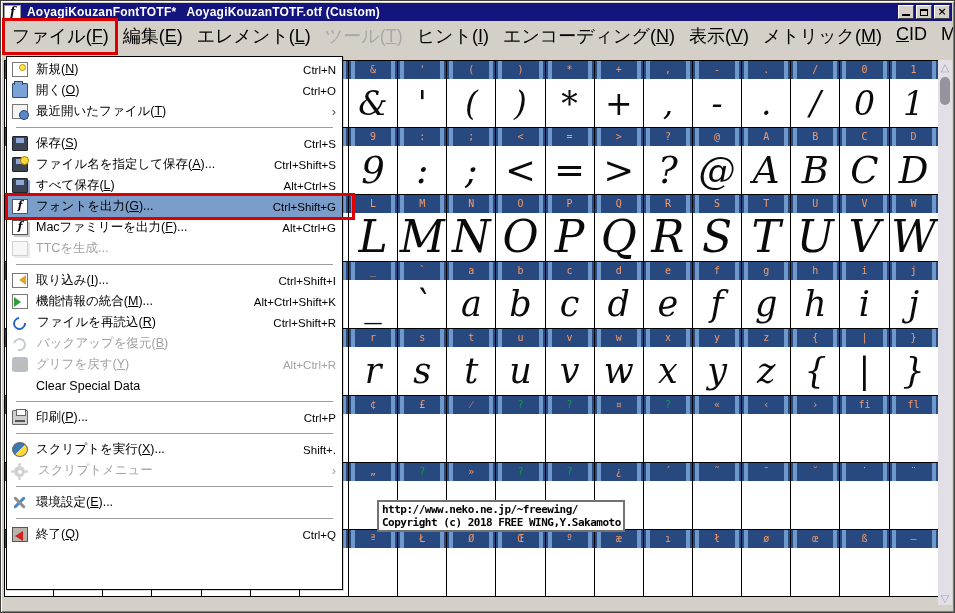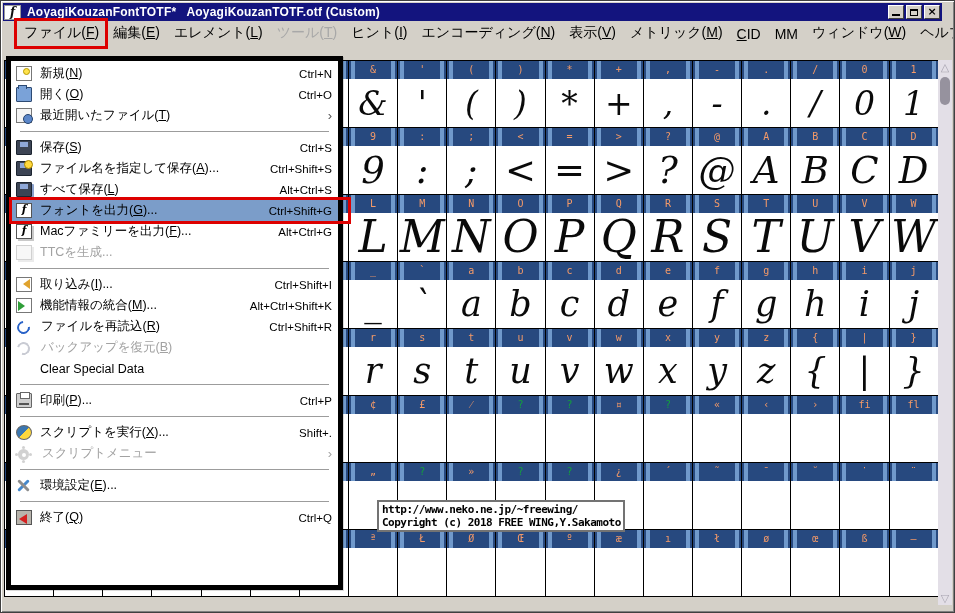--- a/index.html
+++ b/index.html
@@ -4,38 +4,38 @@
 <style>
   html,body{margin:0;padding:0}
   body{width:955px;height:613px;position:relative;overflow:hidden;
        background:#d4d0c8;font-family:"Liberation Sans",sans-serif;
        -webkit-font-smoothing:none}
   
   .frame{position:absolute;inset:0;border:1px solid #404040;
          box-shadow:inset 1px 1px 0 #ffffff, inset -1px -1px 0 #808080;
          pointer-events:none;z-index:50}
   
-  .titlebar{position:absolute;left:3px;top:3px;right:13px;height:18px;
+  .titlebar{position:absolute;left:3px;top:3px;right:3px;height:18px;
             background:#13147e;display:flex;align-items:center;z-index:20}
   .title-icon{width:17px;height:15px;margin-left:1px;background:#fff;border:1px solid #9a9a9a;
               box-sizing:border-box;text-align:center;font:italic bold 12px "DejaVu Serif",serif;
               color:#101010;line-height:13px}
   .title-icon::after{content:"f"}
   .title-text{color:#fff;font-weight:bold;font-size:12px;margin-left:6px;white-space:pre;
               font-family:"Liberation Sans",sans-serif;letter-spacing:.2px}
   .win-controls{margin-left:auto;display:flex;gap:2px;margin-right:2px}
   .win-btn{width:16px;height:14px;background:#d4d0c8;box-sizing:border-box;
            border:1px solid;border-color:#fff #404040 #404040 #fff;
            display:flex;align-items:center;justify-content:center;position:relative}
   .win-btn .min-glyph{position:absolute;left:3px;bottom:2px;width:8px;height:2px;background:#000}
   .win-btn .max-glyph{width:8px;height:7px;border:1px solid #000;border-top-width:2px;box-sizing:border-box}
   .win-btn .close-glyph{font:bold 11px "DejaVu Sans",sans-serif;line-height:10px;color:#000}
   
   .menubar{position:absolute;left:3px;top:21px;right:3px;height:24px;background:#d4d0c8;
-           display:flex;align-items:flex-end;padding-left:14px;z-index:20;font-size:14px}
+           display:flex;align-items:flex-start;padding-left:2px;z-index:20;font-size:18px}
   .mb-item{padding:3px 7px;white-space:nowrap;position:relative;color:#000}
   .mb-item.disabled{color:#a8a8a8}
   .mb-item.annotated::after{content:"";position:absolute;left:-3px;right:-2px;top:-3px;bottom:-4px;
            border:3px solid #dd0000;pointer-events:none}
   
   .content{position:absolute;left:3px;top:45px;right:3px;bottom:8px;background:#d4d0c8;overflow:hidden}
   .fontgrid{position:absolute;left:1px;top:15px;width:934px;border-top:1px solid #000;
             border-left:1px solid #000;z-index:1;background:#d4d0c8}
   .grid-header-row{display:flex;height:18px}
   .grid-body-row{display:flex;height:49px}
@@ -57,21 +57,21 @@
             font-size:11px;line-height:12px;color:#a8a4b0}
   .sb-up{top:1px}.sb-down{bottom:1px}
   .sb-thumb{position:absolute;left:2px;top:17px;width:10px;height:28px;background:#96929e;border-radius:5px}
   
   .urlbox{position:absolute;left:374px;top:455px;width:248px;box-sizing:border-box;z-index:4;
           background:#fff;border:2px solid #737373;padding:1px 3px;
           font:bold 11px "DejaVu Sans Mono",monospace;letter-spacing:-.5px;line-height:13px;color:#000;
           white-space:nowrap}
   
   .menu-panel{position:absolute;left:3px;top:11px;width:337px;height:534px;box-sizing:border-box;
-              background:#fff;border:5px solid #000000;z-index:10;padding-top:2px;
+              background:#fff;border:1px solid #000000;z-index:10;padding-top:2px;
               box-shadow:1px 1px 0 rgba(0,0,0,.15)}
   .mitem{display:flex;align-items:center;height:21px;padding:0 6px 0 5px;position:relative}
   .mitem.highlighted{background:#7b9dc9}
   .mlabel{font-size:12.5px;color:#000;white-space:nowrap}
   .mitem.disabled .mlabel,.mitem.disabled .mshortcut,.mitem.disabled .msub{color:#a2a2a2}
   .mshortcut{margin-left:auto;font-size:11.5px;color:#000;white-space:nowrap}
   .msub{margin-left:auto;font-size:13px;color:#555;line-height:10px}
   .sep{height:11px;padding:5px 9px 0 9px;box-sizing:border-box}
   .sep::after{content:"";display:block;border-top:1px solid #9c9c9c}
   .mitem.annotated::after{content:"";position:absolute;left:-2px;right:-13px;top:-3px;bottom:-3px;
@@ -877,20 +877,25 @@
       </div>
       <div class="mitem" data-name="menu-item-revert-file">
         <span class="micon" data-name="revert-file-icon"></span>
         <span class="mlabel" data-name="menu-item-label">ファイルを再読込(<u>R</u>)</span>
         <span class="mshortcut" data-name="menu-item-shortcut">Ctrl+Shift+R</span>
       </div>
       <div class="mitem disabled" data-name="menu-item-revert-backup">
         <span class="micon" data-name="revert-backup-icon"></span>
         <span class="mlabel" data-name="menu-item-label">バックアップを復元(<u>B</u>)</span>
       </div>
+      <div class="mitem disabled" data-name="menu-item-revert-glyph">
+        <span class="micon" data-name="revert-glyph-icon"></span>
+        <span class="mlabel" data-name="menu-item-label">グリフを戻す(<u>Y</u>)</span>
+        <span class="mshortcut" data-name="menu-item-shortcut">Alt+Ctrl+R</span>
+      </div>
       <div class="mitem" data-name="menu-item-clear-special-data">
         <span class="micon" data-name="no-icon"></span>
         <span class="mlabel" data-name="menu-item-label">Clear Special Data</span>
       </div>
       <div class="sep" data-name="menu-separator"></div>
       <div class="mitem" data-name="menu-item-print">
         <span class="micon" data-name="print-icon"></span>
         <span class="mlabel" data-name="menu-item-label">印刷(<u>P</u>)...</span>
         <span class="mshortcut" data-name="menu-item-shortcut">Ctrl+P</span>
       </div>

